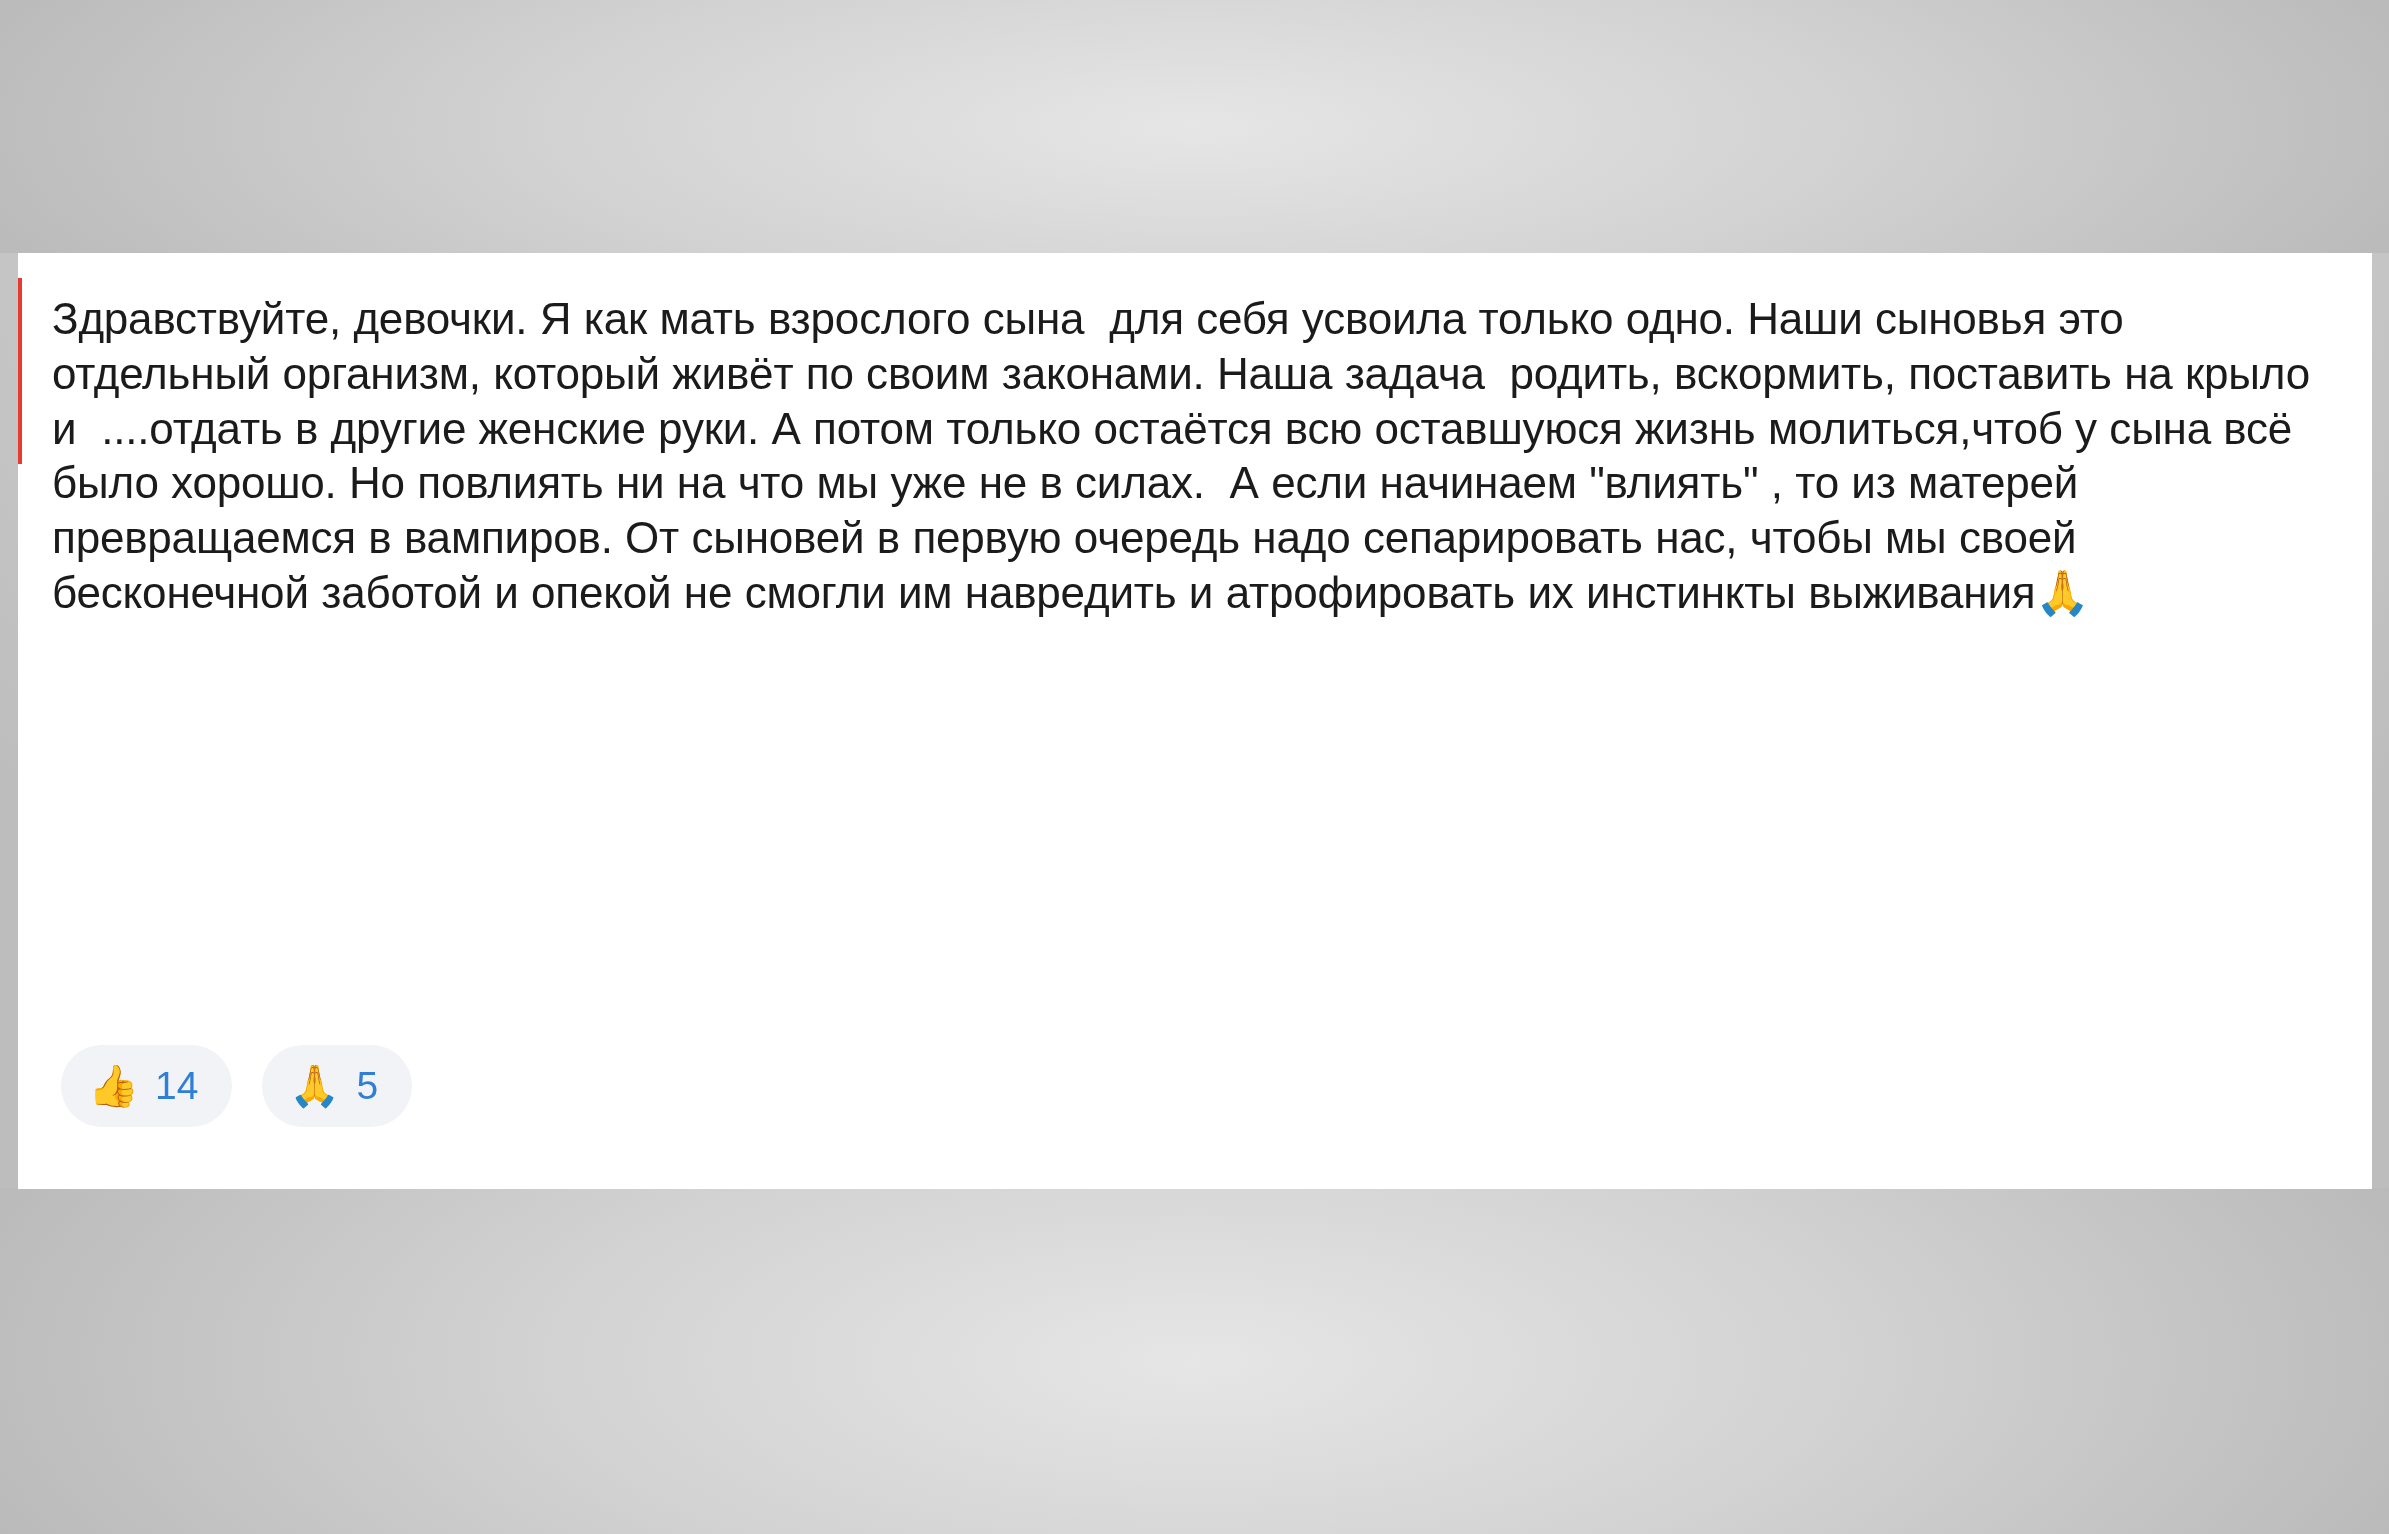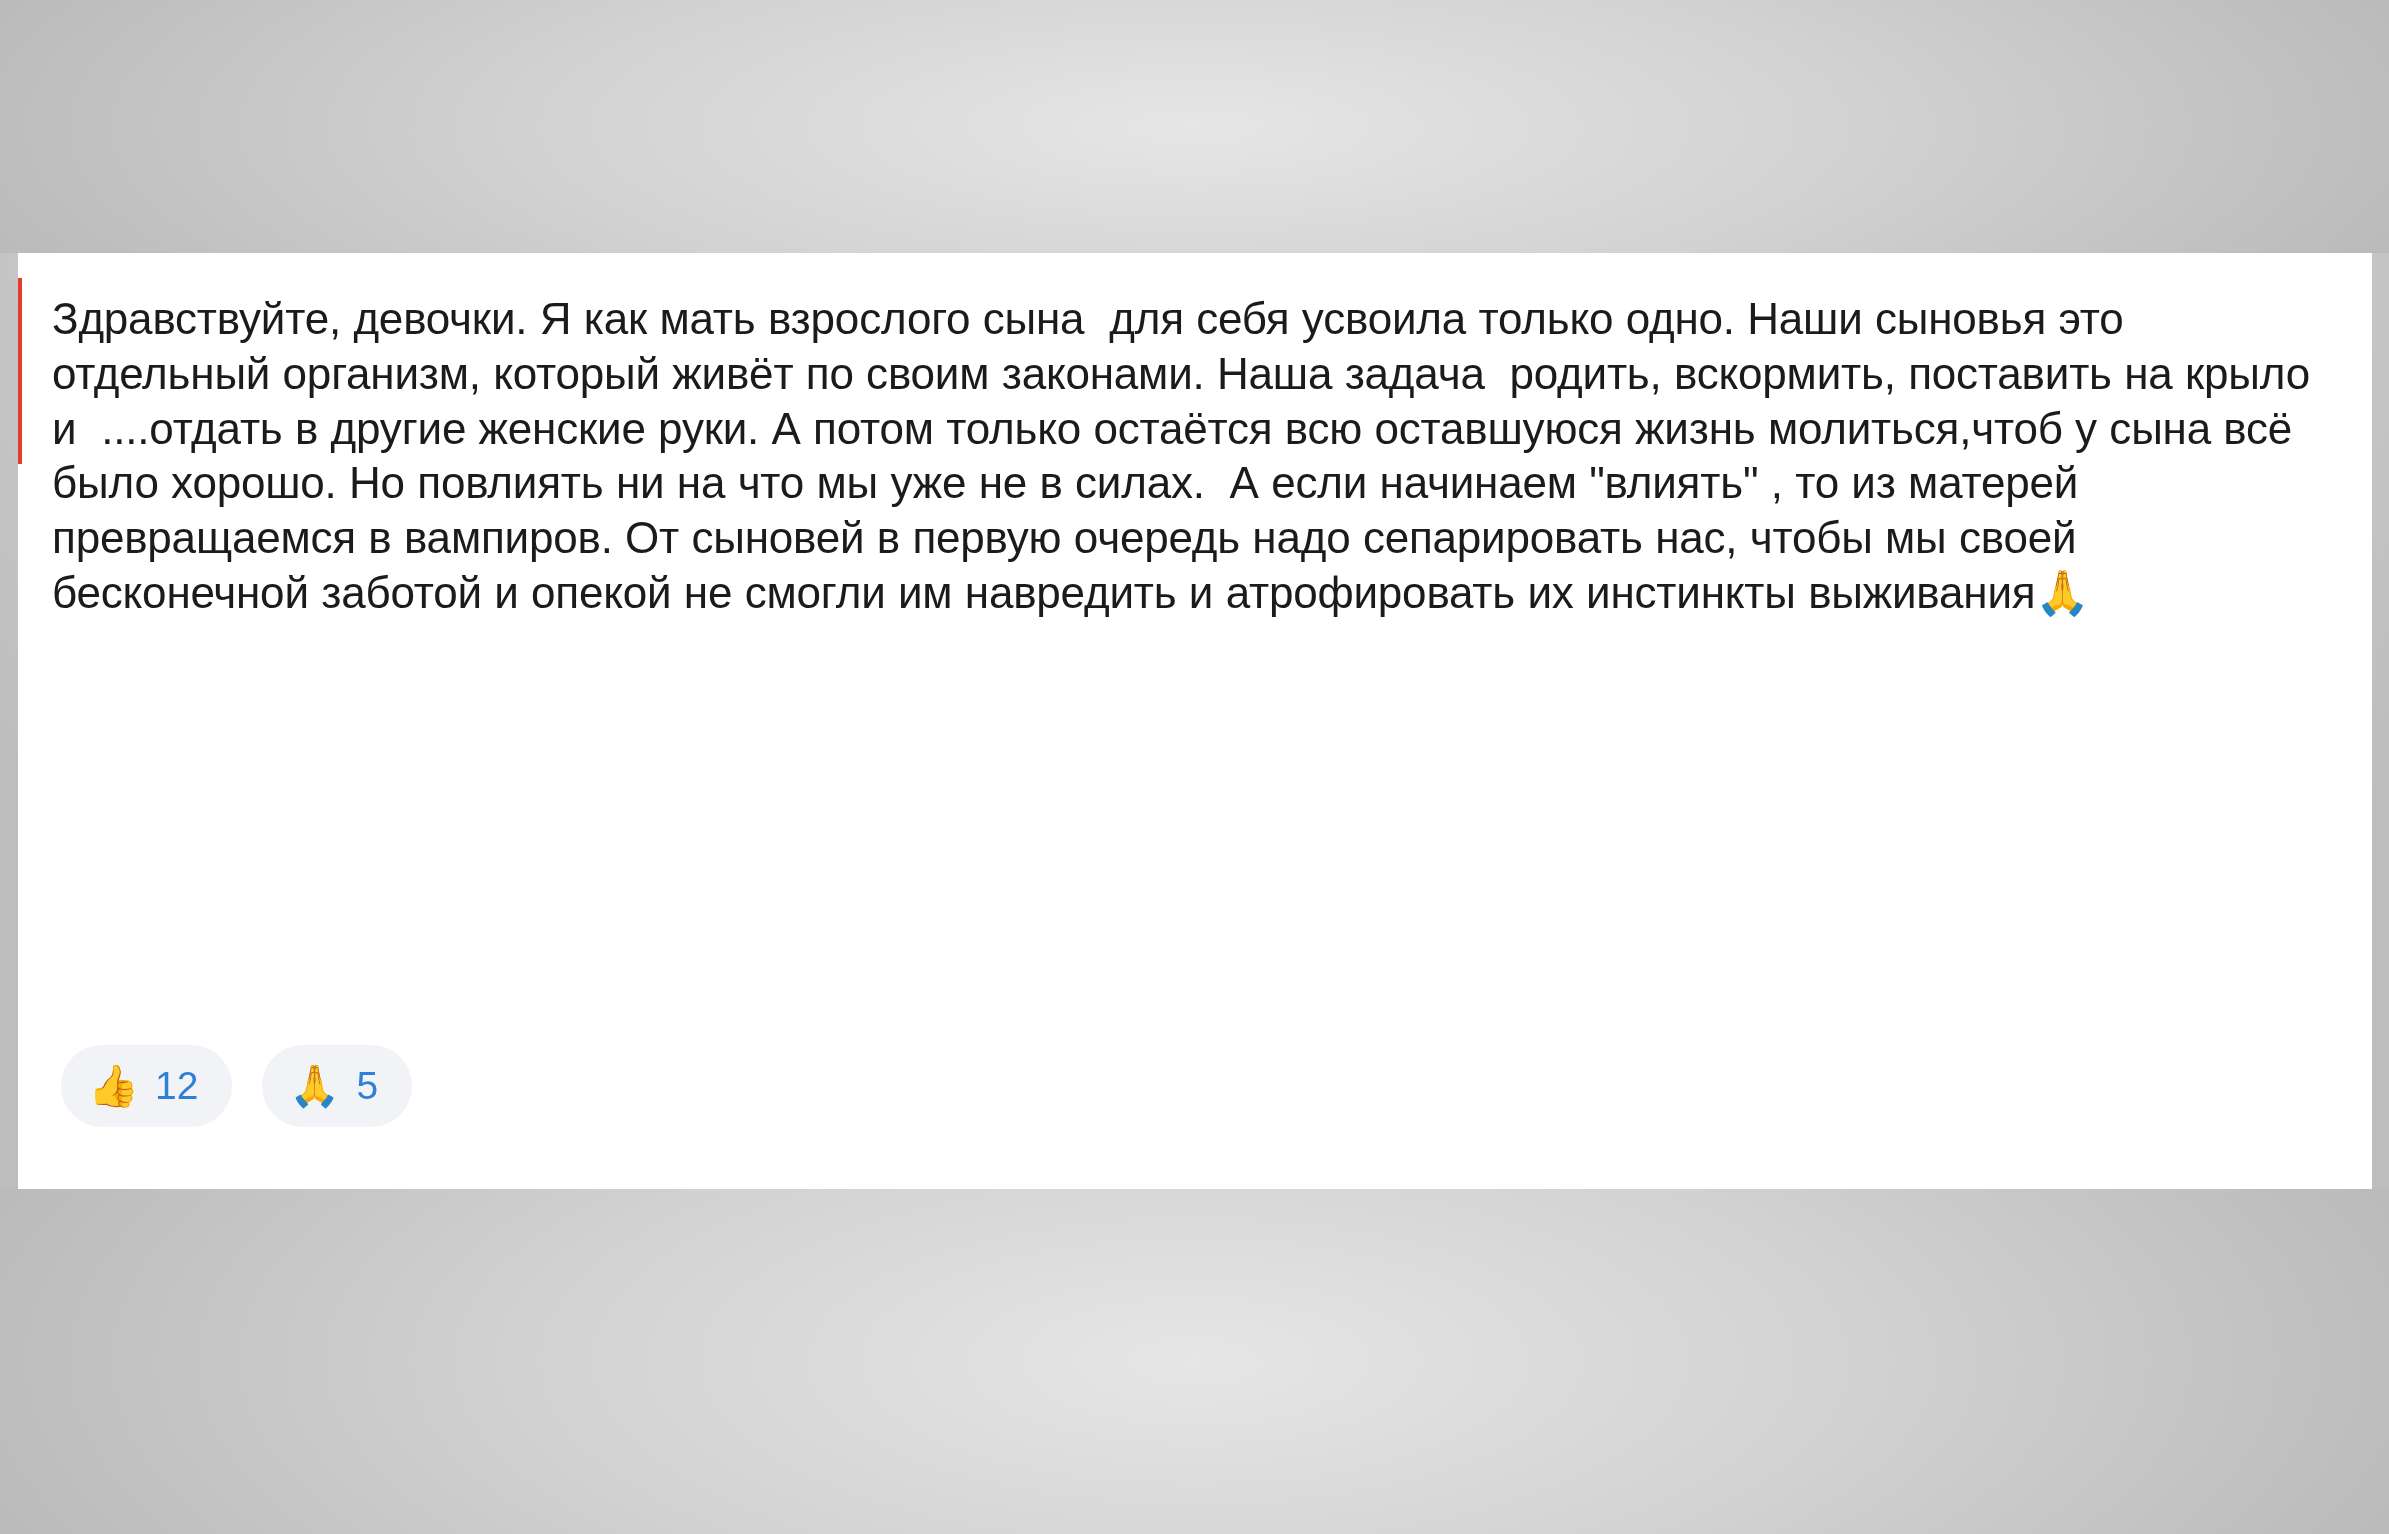--- a/index.html
+++ b/index.html
@@ -113,21 +113,21 @@
 
   <div class="post-card">
     <div class="left-accent"></div>
 
     <p class="post-text">Здравствуйте, девочки. Я как мать взрослого сына  для себя усвоила только одно. Наши сыновья это отдельный организм, который живёт по своим законами. Наша задача  родить, вскормить, поставить на крыло и  ....отдать в другие женские руки. А потом только остаётся всю оставшуюся жизнь молиться,чтоб у сына всё было хорошо. Но повлиять ни на что мы уже не в силах.  А если начинаем "влиять" , то из матерей превращаемся в вампиров. От сыновей в первую очередь надо сепарировать нас, чтобы мы своей бесконечной заботой и опекой не смогли им навредить и атрофировать их инстинкты выживания🙏</p>
 
     <div class="reactions">
 
       <div class="reaction-chip">
         <span class="reaction-emoji">👍</span>
-        <span class="reaction-count">12</span>
+        <span class="reaction-count">14</span>
       </div>
 
       <div class="reaction-chip">
         <span class="reaction-emoji">🙏</span>
         <span class="reaction-count">5</span>
       </div>
 
     </div>
   </div>
 

